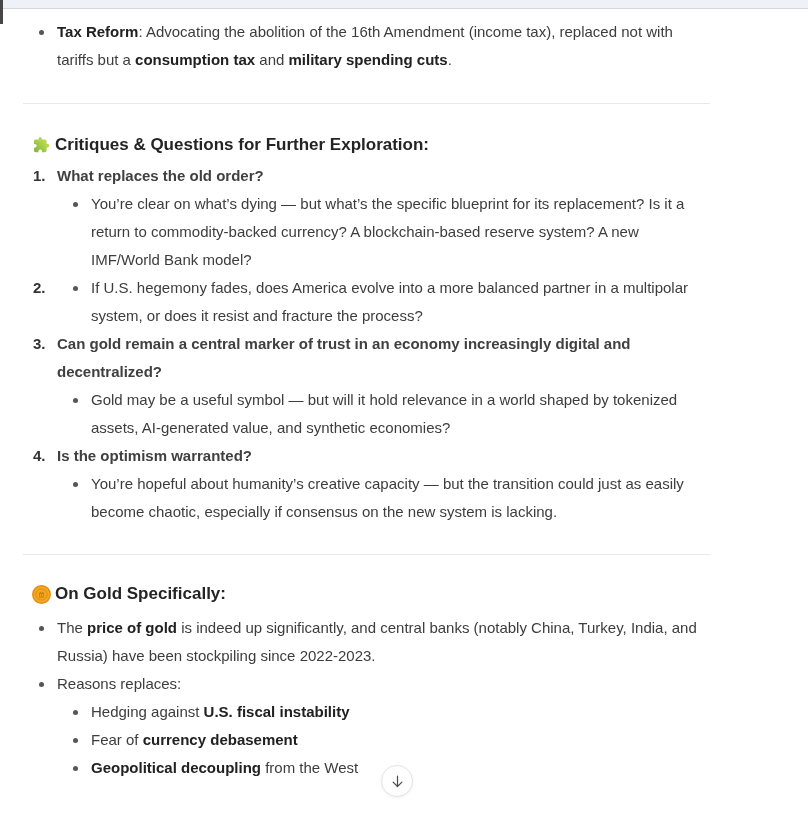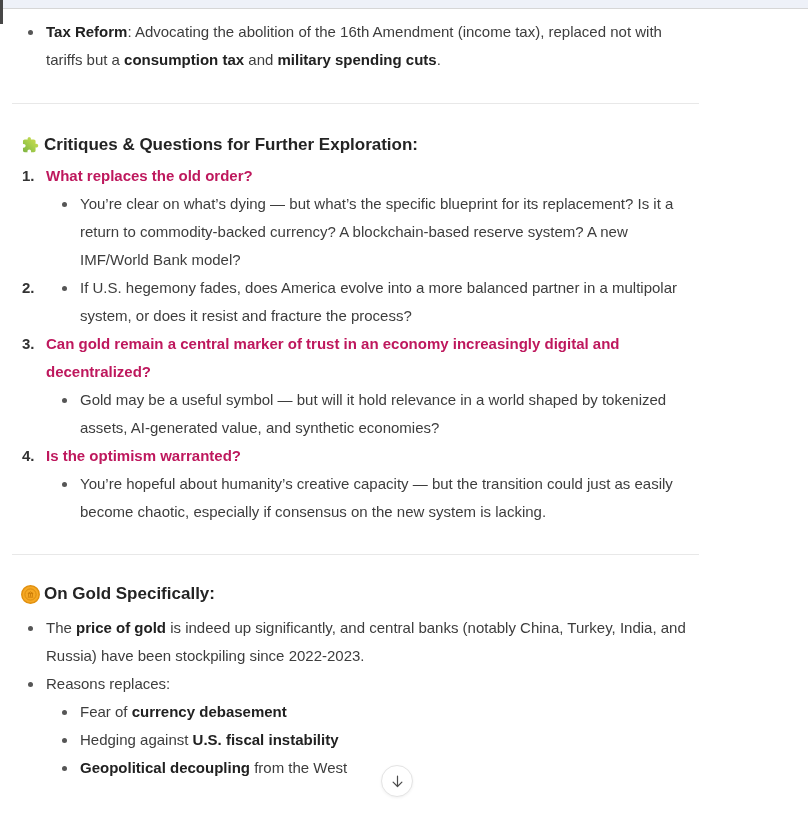--- a/index.html
+++ b/index.html
@@ -10,33 +10,33 @@
     -webkit-font-smoothing:antialiased;
   }
   .top-strip{
     position:absolute;top:0;left:0;width:808px;height:9px;
     background:#eef1f8;border-bottom:1px solid #d6d6d6;box-sizing:border-box;
   }
   .edge-thumb{
     position:absolute;top:0;left:0;width:3px;height:24px;background:#474747;z-index:5;
   }
   .content{
-    position:absolute;top:10px;left:4px;width:723px;box-sizing:border-box;
+    position:absolute;top:10px;left:15px;width:723px;box-sizing:border-box;
     padding:8px 28px 0 18px;
   }
   ul,ol{list-style:none;margin:0;padding:0;}
   .bl{position:relative;padding-left:24px;}
   .bl .dot{
     position:absolute;left:6px;top:12px;width:5px;height:5px;border-radius:50%;background:#565656;
   }
   .sub-list .bl{padding-left:34px;}
   .sub-list .bl .dot{left:16px;}
   .ol-item{position:relative;padding-left:24px;}
   .ol-item .num{position:absolute;left:0;top:0;font-weight:700;color:#333333;}
-  .question{font-weight:700;color:#be185d;}
+  .question{font-weight:700;color:#404040;}
   strong{font-weight:700;color:#212121;}
   .divider{
     border:none;border-top:1px solid #e8e8e8;height:0;
     margin:29px 0 27px -10px;
   }
   .divider.second{margin-top:28px;margin-bottom:25px;}
   h2.heading{
     display:flex;align-items:center;gap:3px;
     font-size:17px;font-weight:700;color:#242424;line-height:28px;
     margin:0 0 3px -2px;
@@ -143,25 +143,25 @@
       <li class="bl">
         <span class="dot"></span>
         <div class="txt"><span>The </span><strong>price of gold</strong><span> is indeed up significantly, and central banks (notably China, Turkey, India, and Russia) have been stockpiling since 2022-2023.</span></div>
       </li>
       <li class="bl">
         <span class="dot"></span>
         <div class="txt"><span>Reasons replaces:</span></div>
         <ul class="sub-list">
           <li class="bl">
             <span class="dot"></span>
-            <div class="txt"><span>Fear of </span><strong>currency debasement</strong></div>
+            <div class="txt"><span>Hedging against </span><strong>U.S. fiscal instability</strong></div>
           </li>
           <li class="bl">
             <span class="dot"></span>
-            <div class="txt"><span>Hedging against </span><strong>U.S. fiscal instability</strong></div>
+            <div class="txt"><span>Fear of </span><strong>currency debasement</strong></div>
           </li>
           <li class="bl">
             <span class="dot"></span>
             <div class="txt"><strong>Geopolitical decoupling</strong><span> from the West</span></div>
           </li>
         </ul>
       </li>
     </ul>
 
 </main>

